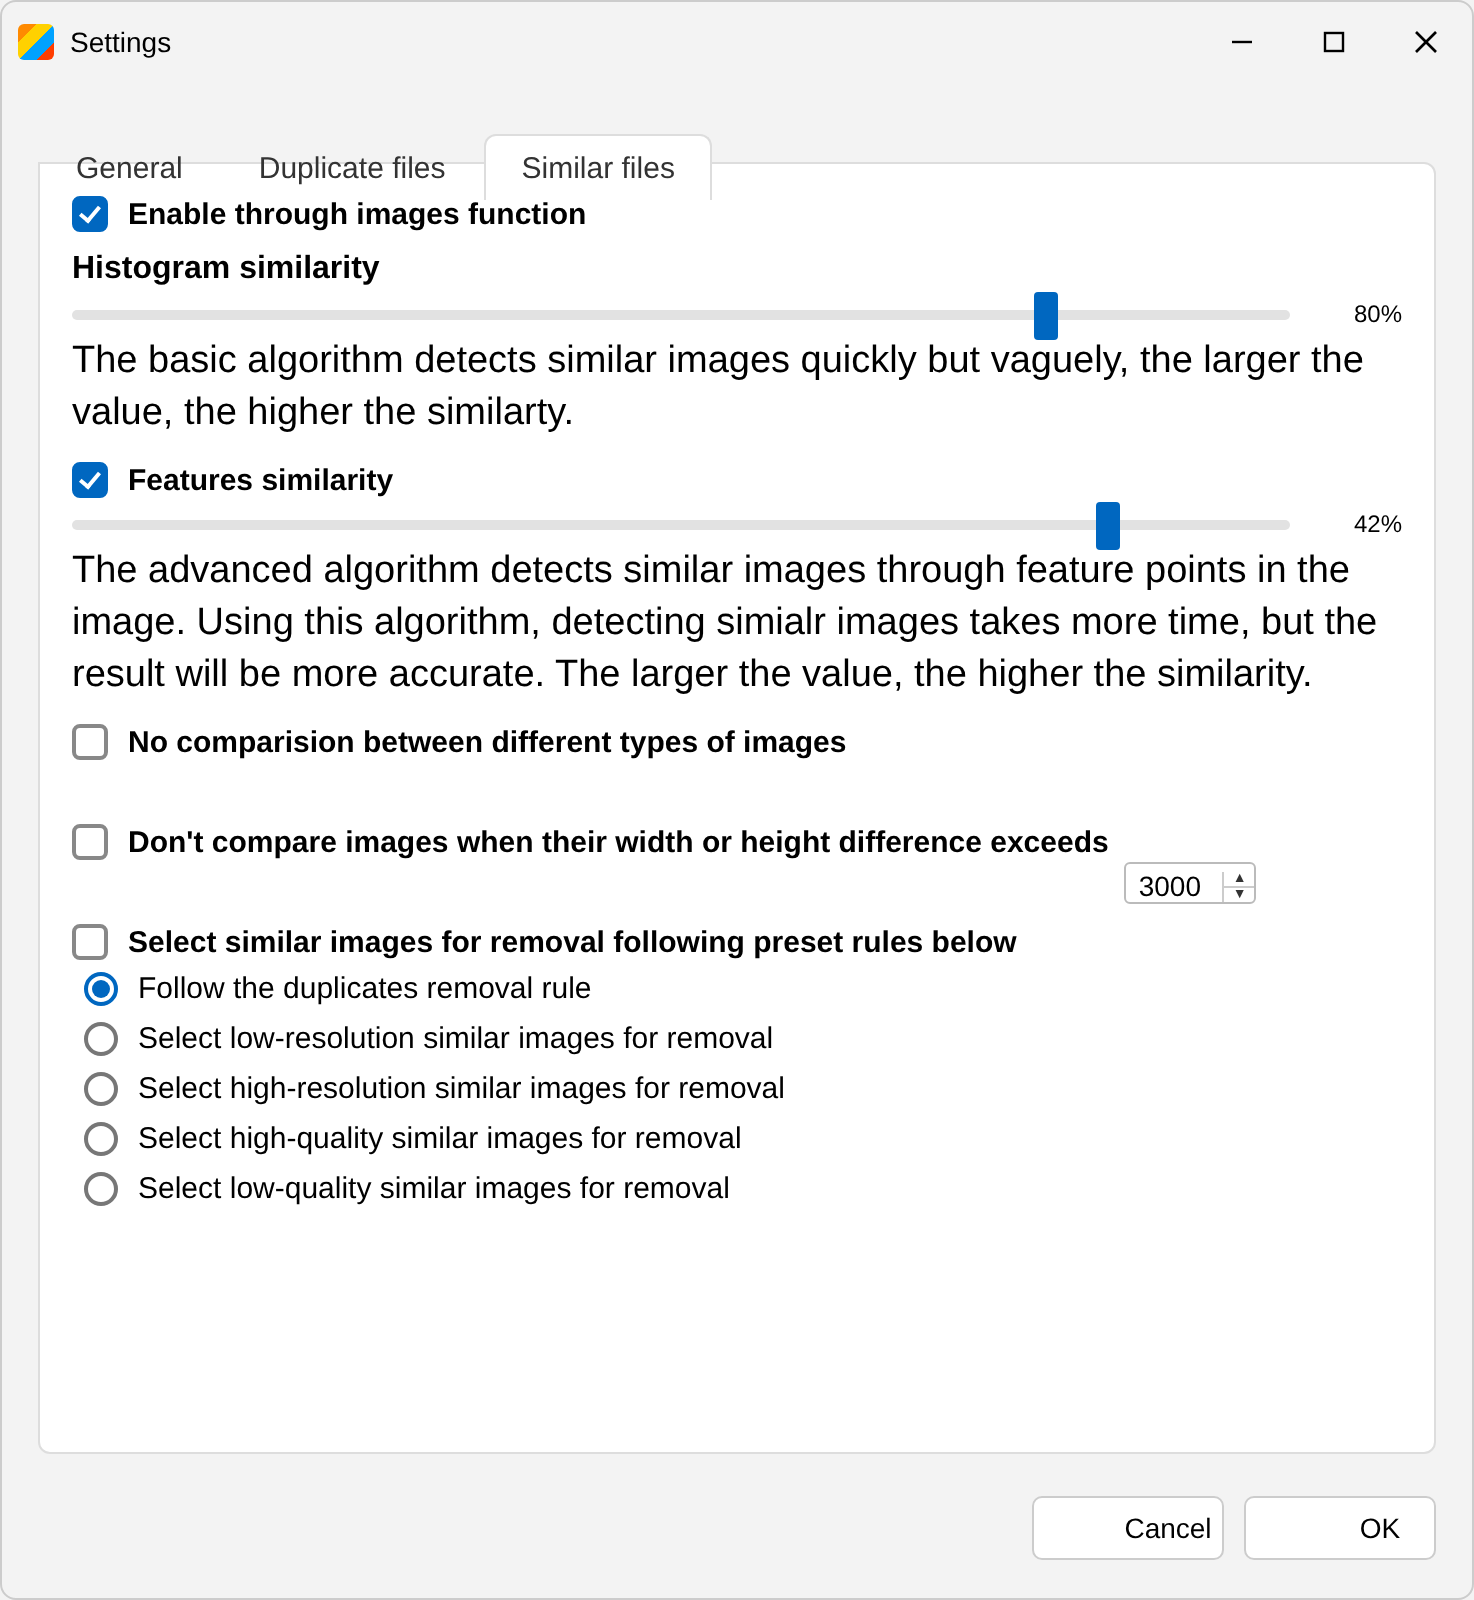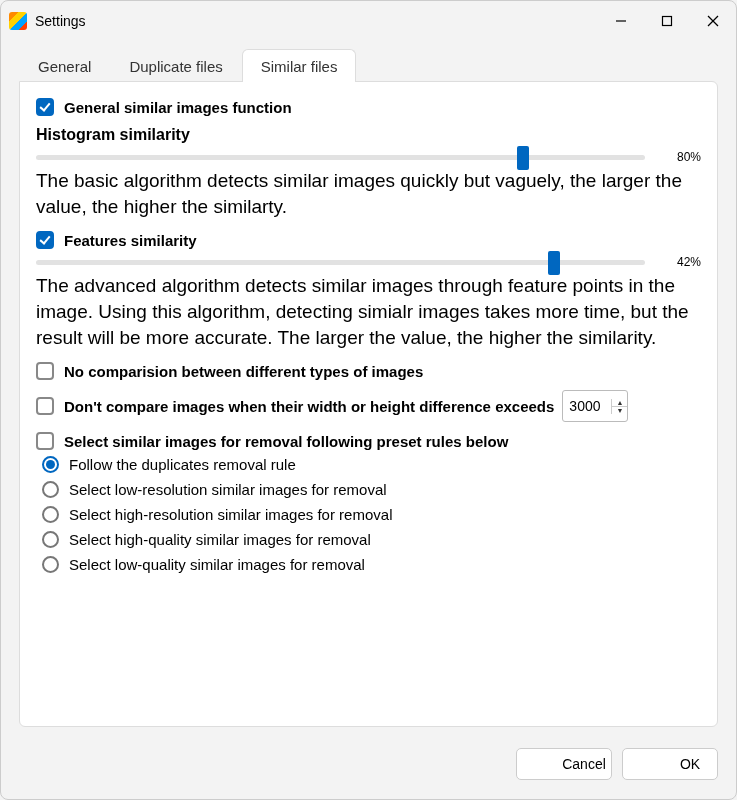--- a/index.html
+++ b/index.html
@@ -56,21 +56,21 @@
     margin-top: 6px;
   }
   .tab {
     padding: 8px 18px 7px 18px;
     font-size: 15px;
     color: #333;
     border: 1px solid transparent;
     border-bottom: none;
     cursor: default;
     position: relative;
-    top: 1px;
+    top: 19px;
     border-radius: 6px 6px 0 0;
   }
   .tab.active {
     background: #fff;
     border-color: #ddd;
     z-index: 2;
   }
 
   
   .panel {
@@ -144,24 +144,25 @@
     width: 12px; height: 24px;
     background: #0067c0;
     border-radius: 2px;
     transform: translateX(-50%);
   }
   .slider-value { width: 48px; text-align: right; font-size: 12px; }
 
   .section-title { font-weight: 700; font-size: 16px; margin: 6px 0 4px 0;}
 
   .numeric {
-    display: inline-flex; align-items: center;
+    display: inline-flex; align-items: flex-end;
     border: 1px solid #bbb; border-radius: 3px;
-    margin-left: 8px; height: 32px;
+    margin-left: 8px; height: 21px;
     background: #fff;
+    margin-top: 41px;
   }
   .numeric input {
     border: none; width: 48px; padding: 0 6px; font-size: 14px; text-align: left;
     outline: none; background: transparent;
   }
   .numeric .spinners {
     width: 16px; border-left: 1px solid #ccc;
     display: flex; flex-direction: column;
   }
   .numeric .spin {
@@ -218,21 +219,21 @@
   <div class="tabs">
     <div class="tab">General</div>
     <div class="tab">Duplicate files</div>
     <div class="tab active">Similar files</div>
   </div>
 
   <div class="panel">
 
     <div class="row">
       <span class="checkbox checked"></span>
-      <span class="bold">General similar images function</span>
+      <span class="bold">Enable through images function</span>
     </div>
 
     <div class="section-title">Histogram similarity</div>
     <div class="slider-block">
       <div class="slider-row">
         <div class="slider-track">
           <div class="slider-thumb" style="left:80%;"></div>
         </div>
         <div class="slider-value">80%</div>
       </div>

